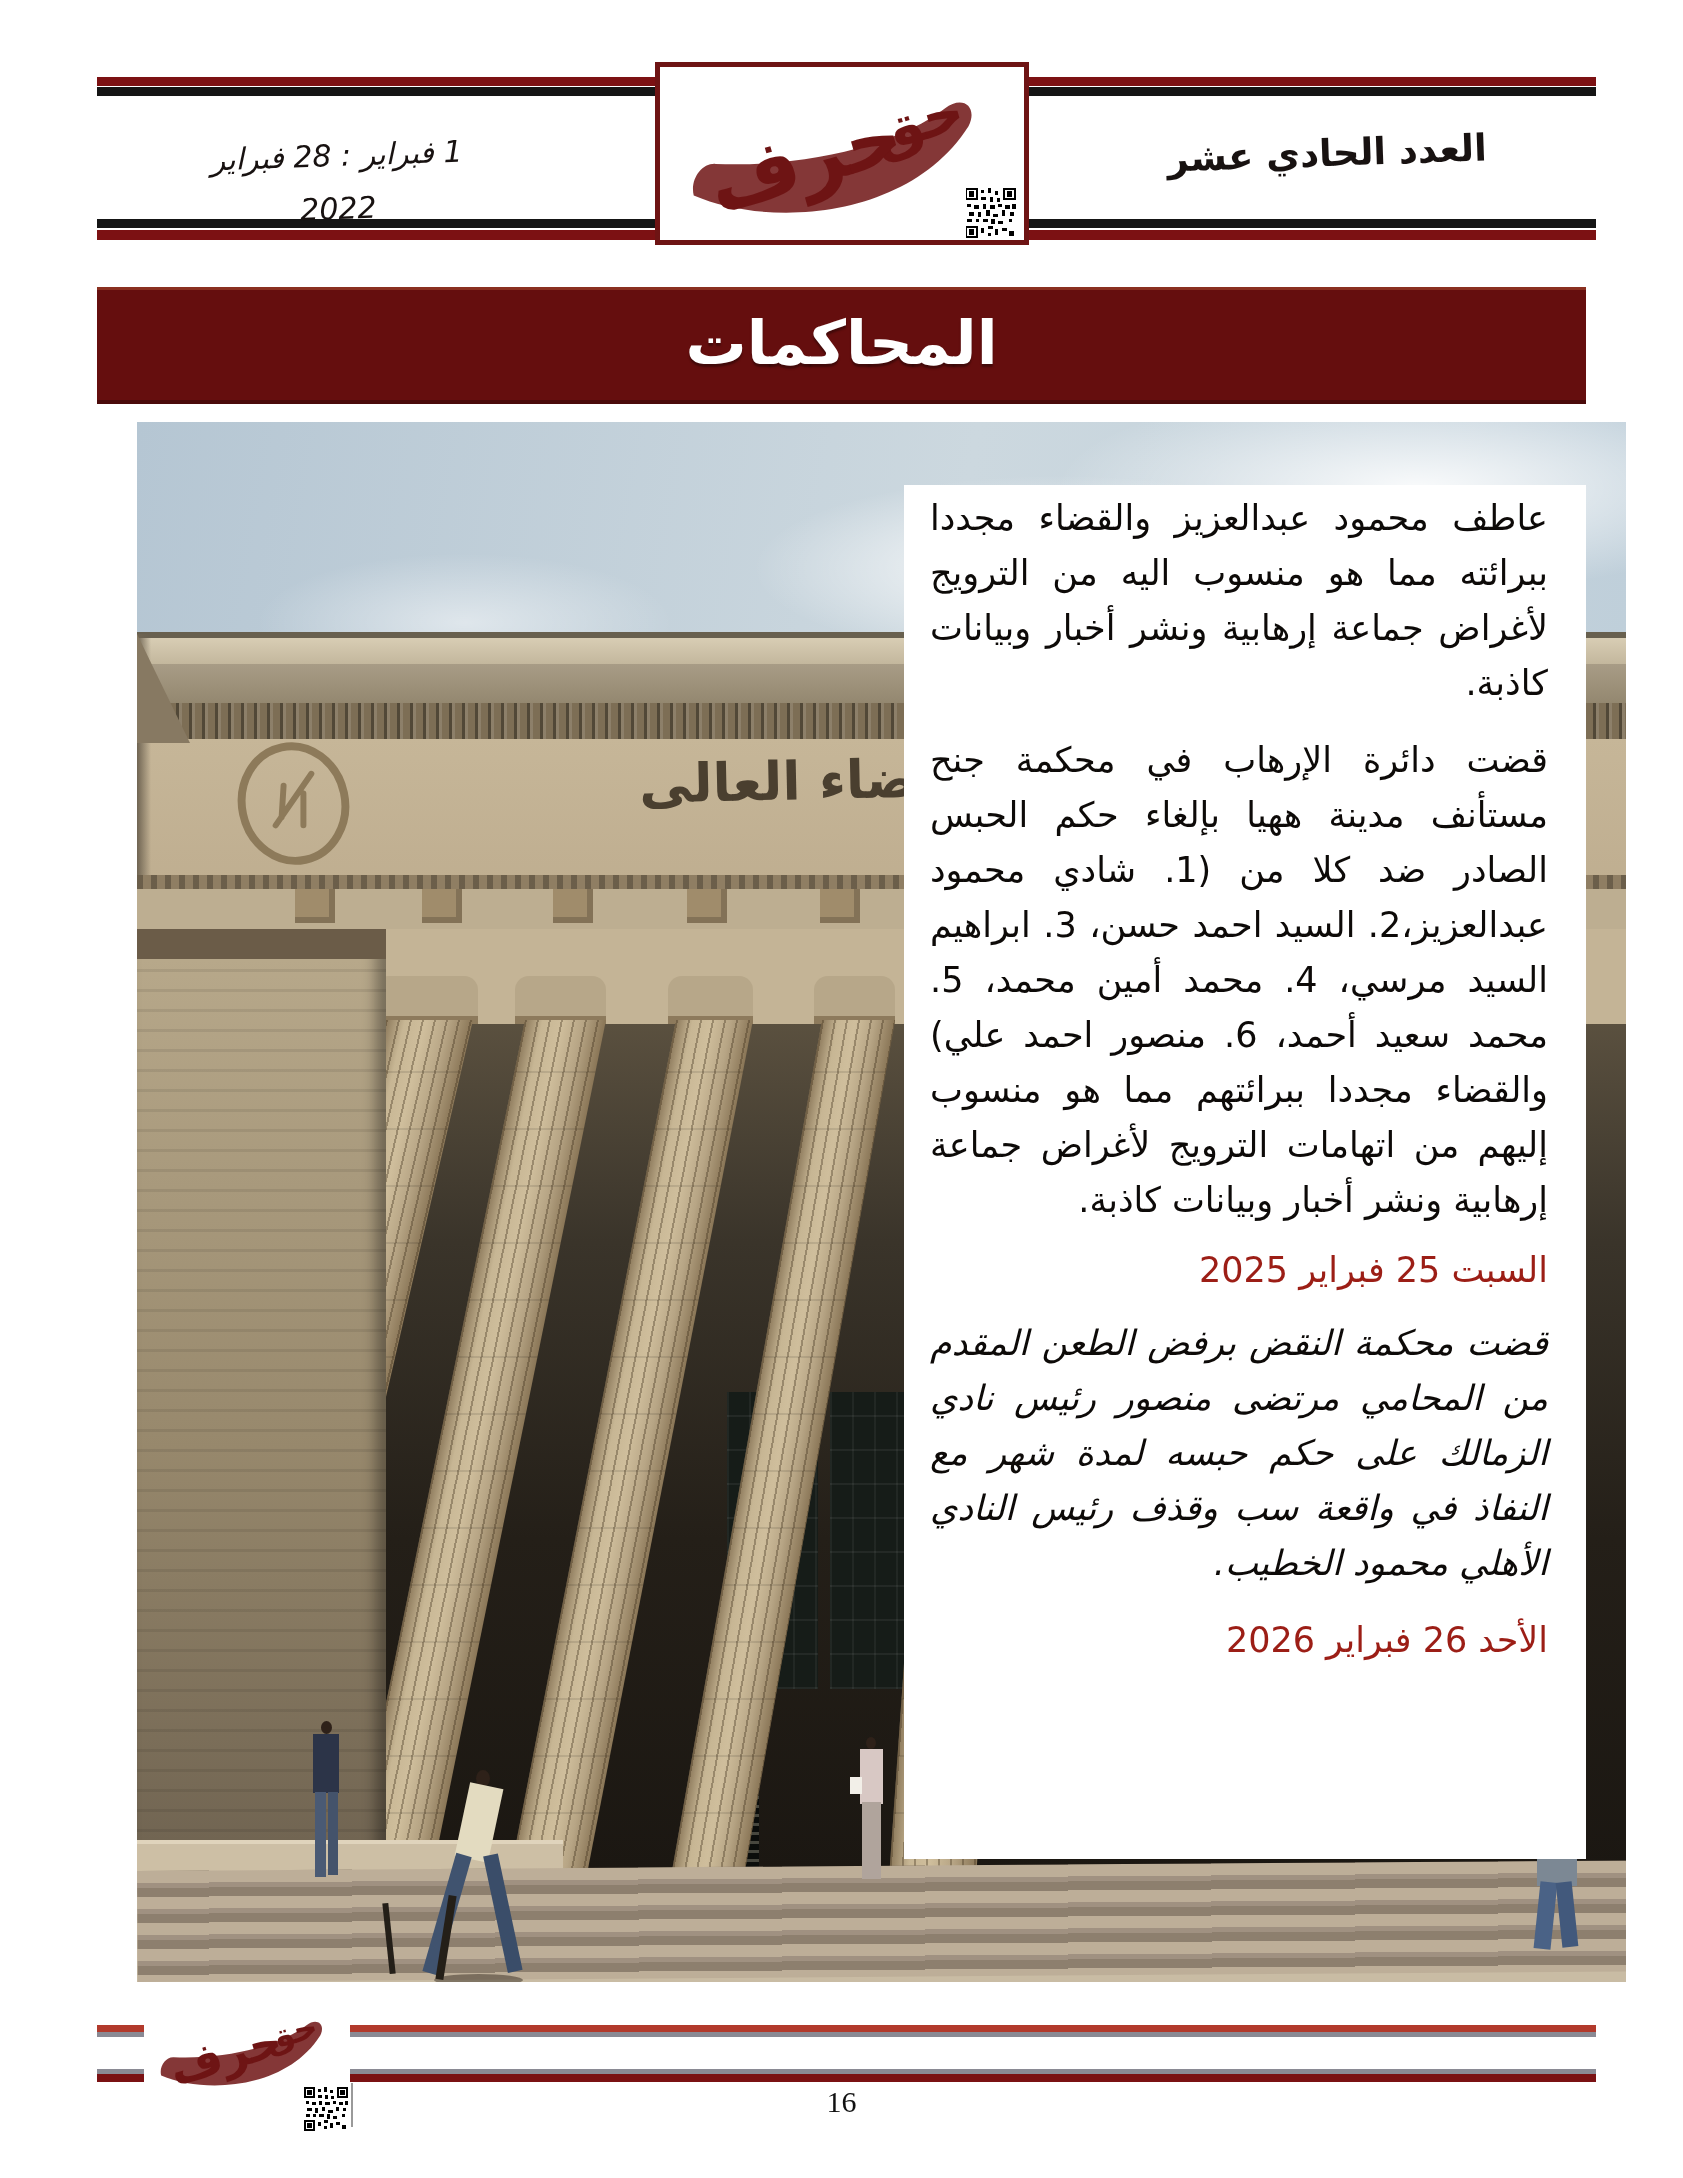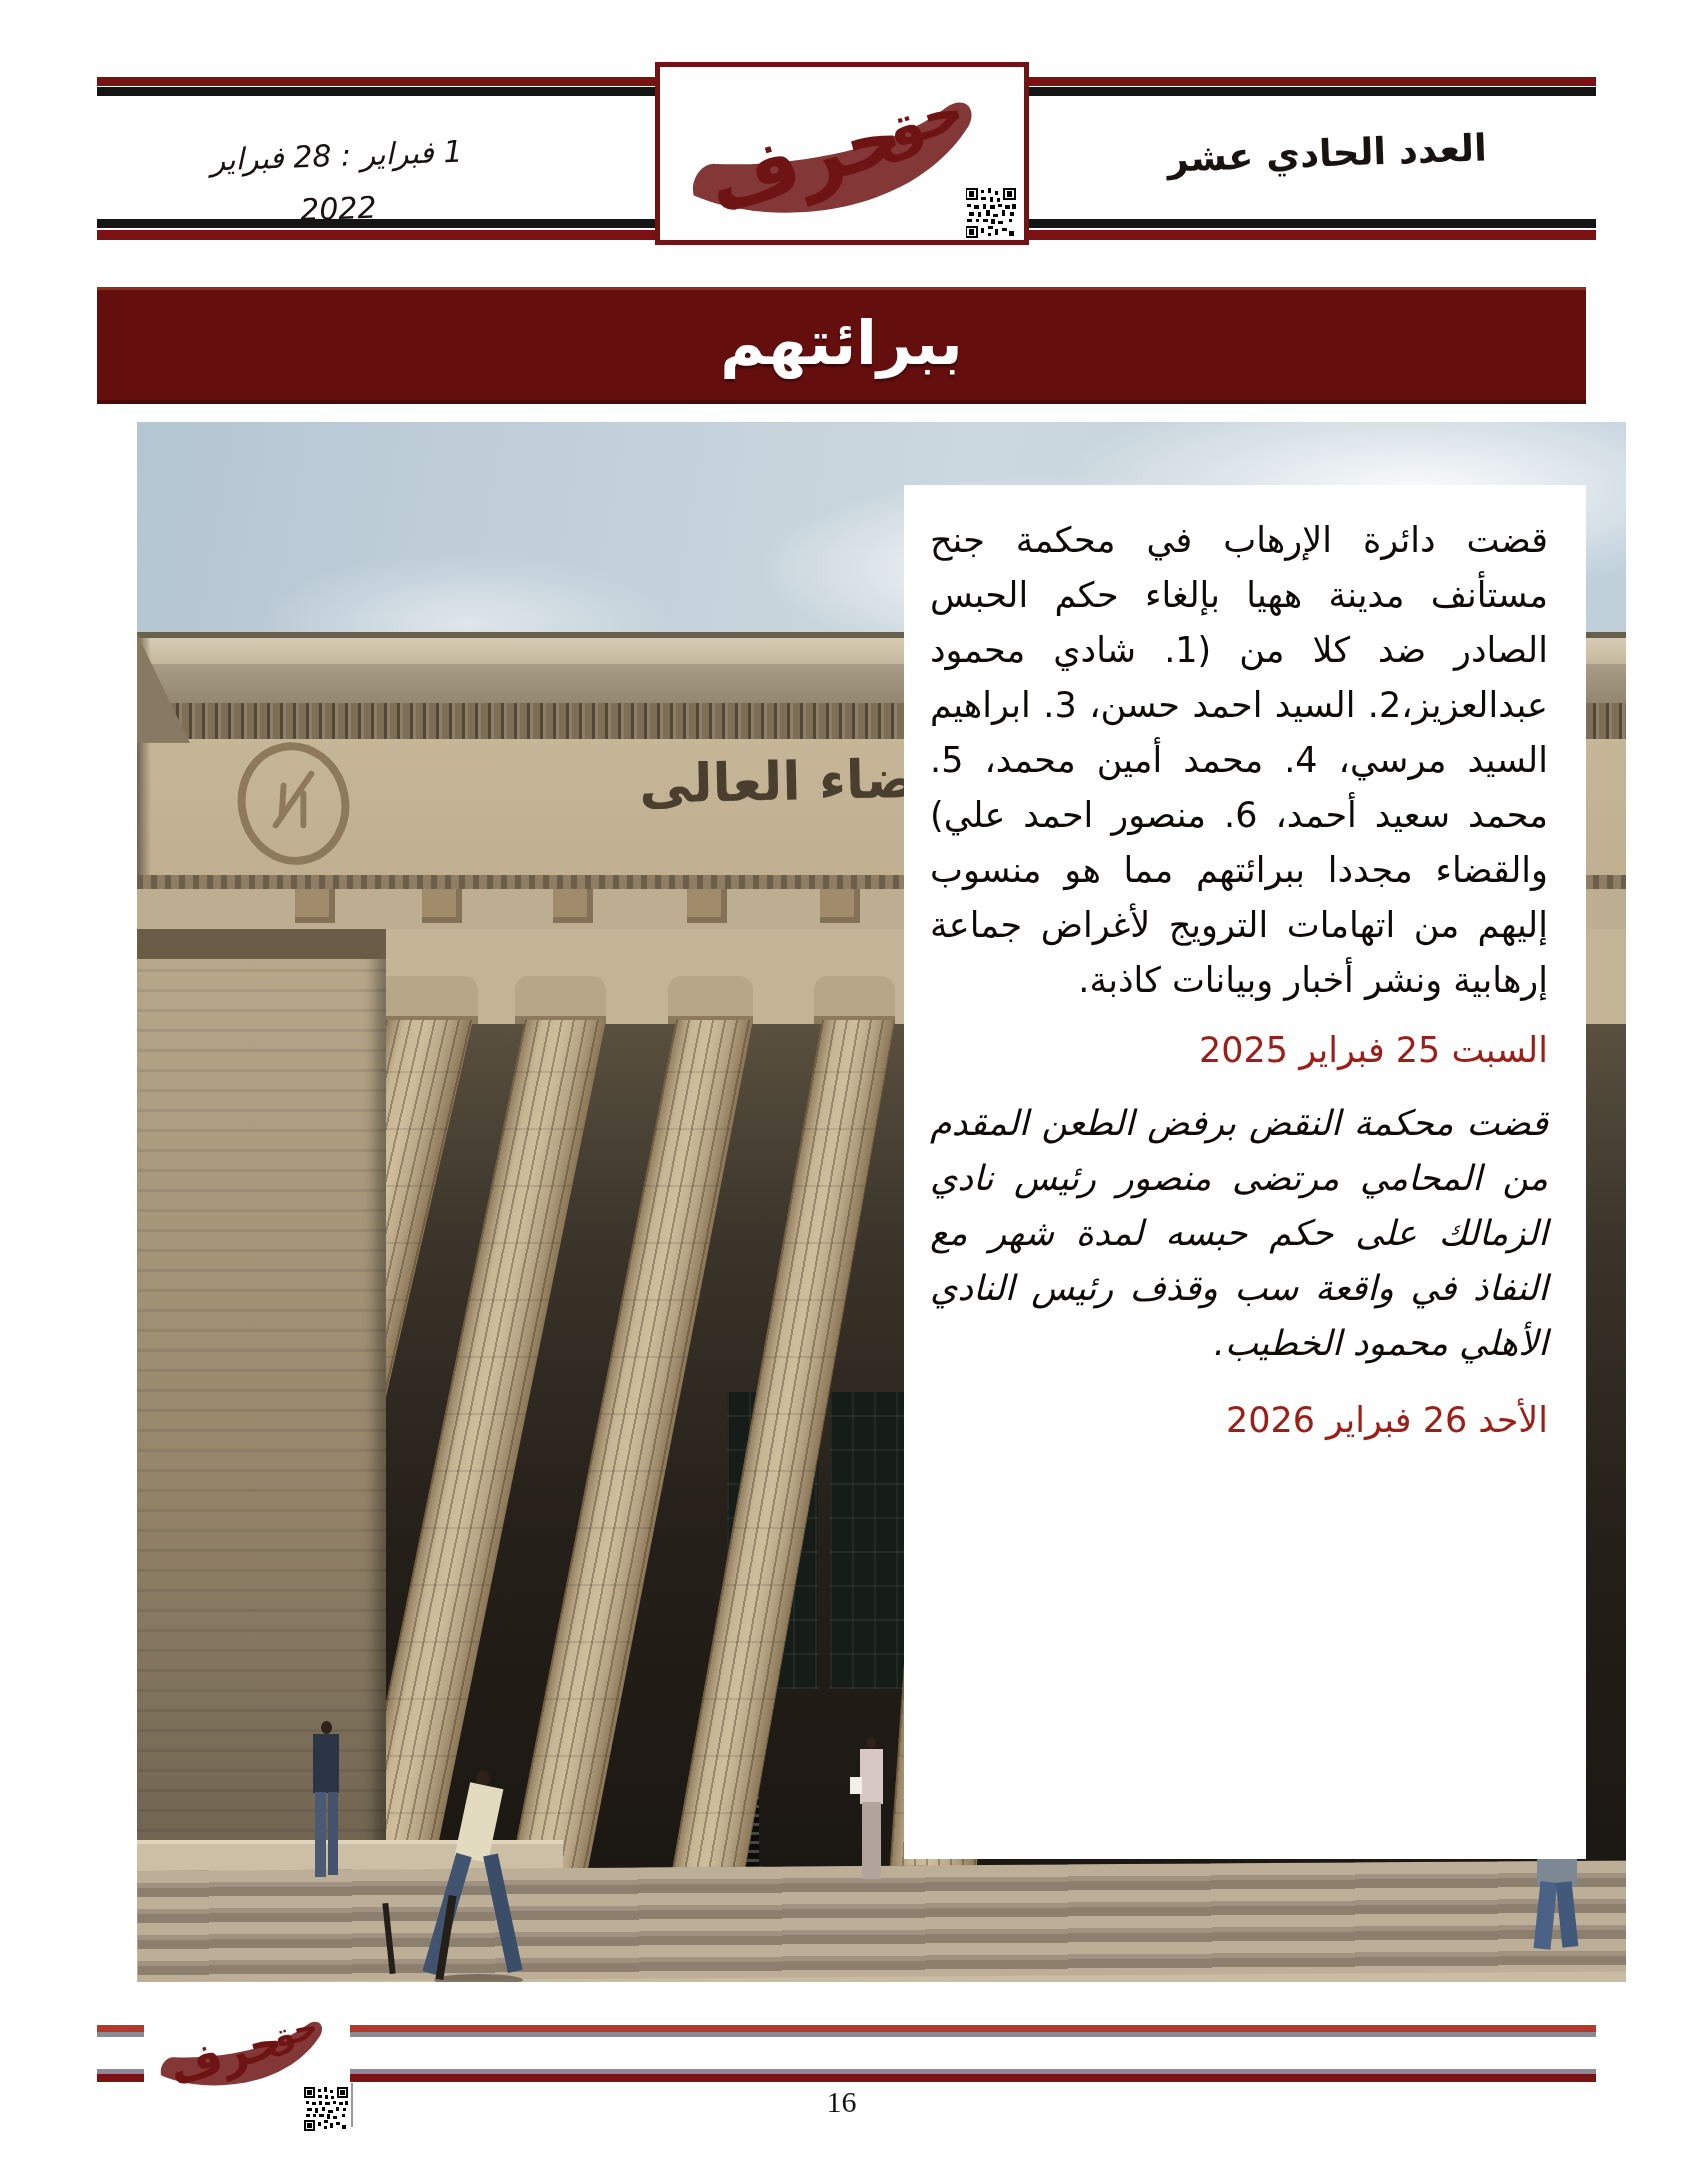--- a/index.html
+++ b/index.html
@@ -166,21 +166,21 @@
             <rect x="17" y="24" width="2" height="3"></rect>
           <rect x="21" y="23" width="3" height="2"></rect>
             <rect x="25" y="25" width="3" height="3"></rect>
             <rect x="13" y="26" width="2" height="2"></rect>
         </g>
       </svg>
     </div>
   </header>
 
   <section class="banner">
-    <div class="title">ببرائتهم</div>
+    <div class="title">المحاكمات</div>
   </section>
 
   <figure class="photo">
     <div class="sky"></div>
     <div class="top-line"></div>
     <div class="cornice"></div>
     <div class="soffit"></div>
     <div class="braid"></div>
     <div class="frieze"></div>
     <div class="corner-wedge"></div>
@@ -246,20 +246,21 @@
     <div class="person" style="left:1392px;top:1430px;width:57px;height:103px;">
       <div style="left:8px;top:0;width:40px;height:34px;background:#7c8894;"></div>
       <div style="left:8px;top:30px;width:17px;height:67px;background:#4a6286;transform:rotate(6deg);"></div>
       <div style="left:30px;top:30px;width:16px;height:65px;background:#42597c;transform:rotate(-6deg);"></div>
     </div>
     <div class="pole" style="left:305px;top:1473px;width:8px;height:85px;transform:rotate(9deg);"></div>
     <div class="pole" style="left:249px;top:1481px;width:6px;height:71px;transform:rotate(-6deg);"></div>
   </figure>
 
   <aside class="textbox">
+    <p>عاطف محمود عبدالعزيز والقضاء مجددا ببرائته مما هو منسوب اليه من الترويج لأغراض جماعة إرهابية ونشر أخبار وبيانات كاذبة.</p>
     <p class="tb-p2">قضت دائرة الإرهاب في محكمة جنح مستأنف مدينة ههيا بإلغاء حكم الحبس الصادر ضد كلا من (1. شادي محمود عبدالعزيز،2. السيد احمد حسن، 3. ابراهيم السيد مرسي، 4. محمد أمين محمد، 5. محمد سعيد أحمد، 6. منصور احمد علي) والقضاء مجددا ببرائتهم مما هو منسوب إليهم من اتهامات الترويج لأغراض جماعة إرهابية ونشر أخبار وبيانات كاذبة.</p>
     <p class="tb-h1 date-heading">السبت 25 فبراير 2025</p>
     <p class="tb-p3">قضت محكمة النقض برفض الطعن المقدم من المحامي مرتضى منصور رئيس نادي الزمالك على حكم حبسه لمدة شهر مع النفاذ في واقعة سب وقذف رئيس النادي الأهلي محمود الخطيب.</p>
     <p class="tb-h2 date-heading">الأحد 26 فبراير 2026</p>
   </aside>
 
   <footer>
     <div class="f-red1"></div>
     <div class="f-gray1"></div>
     <div class="f-gray2"></div>

